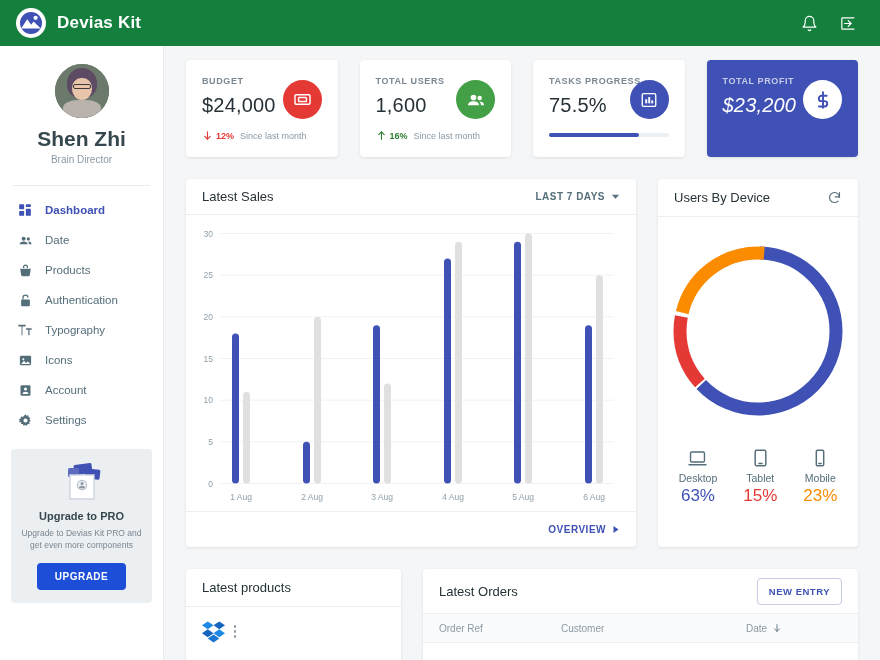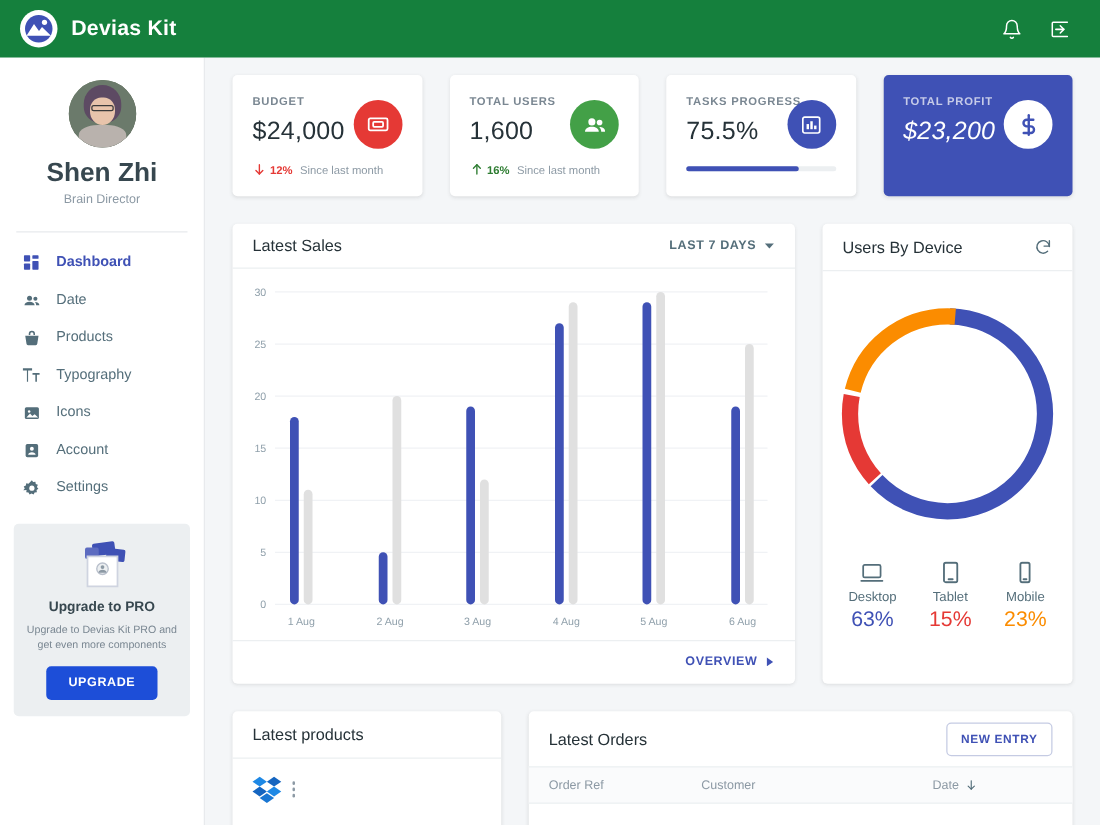--- a/index.html
+++ b/index.html
@@ -238,20 +238,29 @@
       <div class="nav-item">
         <span class="ic">
           <svg width="15" height="15" viewBox="0 0 24 24" fill="currentColor">
             <path d="M8 8V6.5a4 4 0 0 1 8 0V8h-2V6.5a2 2 0 0 0-4 0V8z"></path>
             <path d="M3.5 9h17l-1.6 10.2a2 2 0 0 1-2 1.8H7.1a2 2 0 0 1-2-1.8z"></path>
           </svg>
         </span>
         <span class="lbl">Products</span>
       </div>
 
+      <div class="nav-item">
+        <span class="ic">
+          <svg width="15" height="15" viewBox="0 0 24 24" fill="none" stroke="currentColor" stroke-width="2">
+            <rect x="5" y="10.5" width="14" height="10.5" rx="1.6" fill="currentColor" stroke="none"></rect>
+            <path d="M8 10.5V7.2a4 4 0 0 1 8 0"></path>
+          </svg>
+        </span>
+        <span class="lbl">Authentication</span>
+      </div>
 
       <div class="nav-item">
         <span class="ic">
           <svg width="16" height="16" viewBox="0 0 24 24" fill="currentColor">
             <path d="M2 4h11v2.6H8.2V20H6.8V6.6H2z"></path>
             <path d="M13.5 9.5H22v2.2h-3.2V20h-1.9v-8.3h-3.4z"></path>
           </svg>
         </span>
         <span class="lbl">Typography</span>
       </div>

